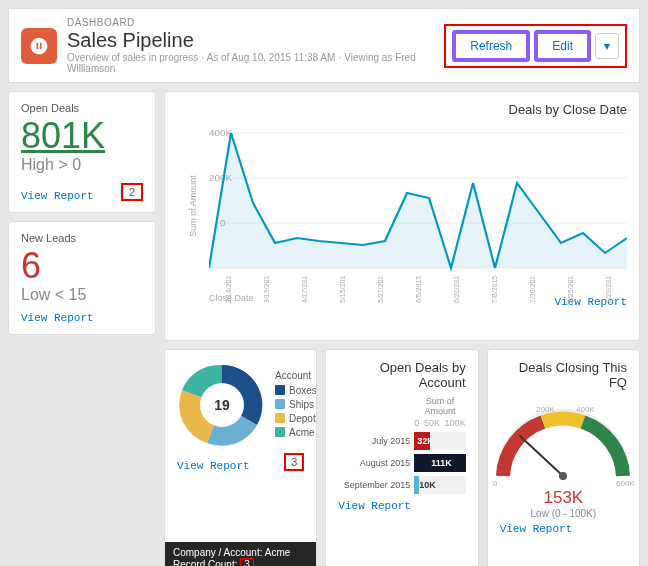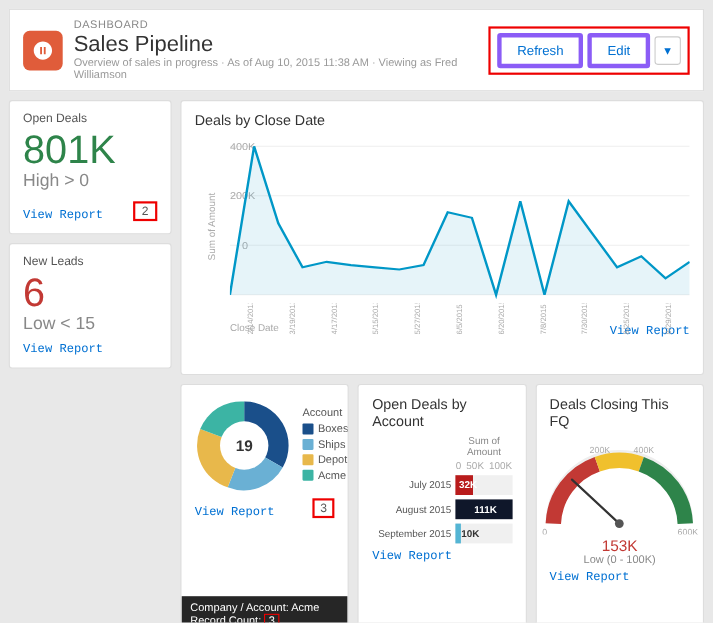--- a/index.html
+++ b/index.html
@@ -19,32 +19,32 @@
     .btn { padding: 5px 14px; border: 4px solid #8b5cf6; background: #fff; color: #0070d2; font-size: 12px; cursor: pointer; border-radius: 3px; }
     .btn-dropdown { padding: 5px 8px; border: 1px solid #ccc; background: #fff; color: #0070d2; font-size: 12px; cursor: pointer; border-radius: 3px; }
 
     
     .main-grid { display: grid; grid-template-columns: 148px 1fr; gap: 8px; height: calc(566px - 80px); }
 
     
     .left-col { display: flex; flex-direction: column; gap: 8px; }
     .card { background: #fff; border: 1px solid #ddd; border-radius: 3px; padding: 10px 12px; }
     .card-label { font-size: 11px; color: #555; margin-bottom: 4px; }
-    .card-value-green { font-size: 36px; font-weight: 300; color: #2e844a; line-height: 1; }
+    .card-value-green { font-size: 36px; font-weight: 300; color: #2e844a; line-height: 1; text-decoration: underline; }
     .card-value-red { font-size: 36px; font-weight: 300; color: #c23934; line-height: 1; }
     .card-sub { font-size: 16px; color: #888; margin-top: 2px; }
     .view-report-link { font-size: 11px; color: #0070d2; margin-top: 8px; cursor: pointer; font-family: Liberation Mono, monospace; }
 
     
     .right-col { display: flex; flex-direction: column; gap: 8px; }
     .top-chart-card { background: #fff; border: 1px solid #ddd; border-radius: 3px; padding: 10px 12px; flex: 1; }
     .bottom-row { display: grid; grid-template-columns: 1fr 1fr 1fr; gap: 8px; flex: 1; }
     .bottom-card { background: #fff; border: 1px solid #ddd; border-radius: 3px; padding: 10px 12px; position: relative; overflow: hidden; }
 
-    .chart-title { font-size: 13px; color: #333; margin-bottom: 6px; font-weight: 500; }
+    .chart-title { font-size: 13px; color: #333; margin-bottom: 6px; font-weight: 500; text-align: right; }
 
     
     .pie-section { display: flex; align-items: center; gap: 8px; }
     .pie-wrapper { position: relative; width: 90px; height: 90px; flex-shrink: 0; }
     .pie-center-label { position: absolute; top: 50%; left: 50%; transform: translate(-50%, -50%); font-size: 14px; font-weight: 600; color: #333; }
     .legend { font-size: 10px; color: #555; }
     .legend-item { display: flex; align-items: center; gap: 4px; margin-bottom: 3px; }
     .legend-dot { width: 10px; height: 10px; border-radius: 1px; flex-shrink: 0; }
     .tooltip-box { position: absolute; bottom: 0; left: 0; right: 0; background: rgba(0,0,0,0.85); color: #fff; font-size: 10px; padding: 5px 8px; }
     .tooltip-box div { margin-bottom: 1px; }
@@ -53,21 +53,21 @@
     .bar-chart-area { margin-top: 4px; }
     .bar-row { display: flex; align-items: center; margin-bottom: 4px; gap: 4px; font-size: 10px; }
     .bar-label { width: 72px; color: #555; flex-shrink: 0; text-align: right; font-size: 9px; }
     .bar-track { flex: 1; background: #f0f0f0; height: 18px; position: relative; }
     .bar-fill { height: 100%; display: flex; align-items: center; padding-left: 3px; font-size: 9px; color: #fff; font-weight: 600; }
     .bar-axis { display: flex; justify-content: space-between; font-size: 9px; color: #aaa; margin-left: 76px; margin-top: 2px; }
     .bar-axis-label { font-size: 9px; color: #888; text-align: center; margin-bottom: 2px; margin-left: 76px; }
 
     
     .gauge-container { display: flex; flex-direction: column; align-items: center; margin-top: 4px; }
-    .gauge-value { font-size: 14px; font-weight: 300; color: #c23934; margin-top: 2px; }
+    .gauge-value { font-size: 17px; font-weight: 300; color: #c23934; margin-top: 2px; }
     .gauge-sub { font-size: 10px; color: #888; }
   </style>
 </head>
 <body>
 
 <div class="outer">
 
   <div class="header">
     <div class="header-left">
       <div class="header-icon">

